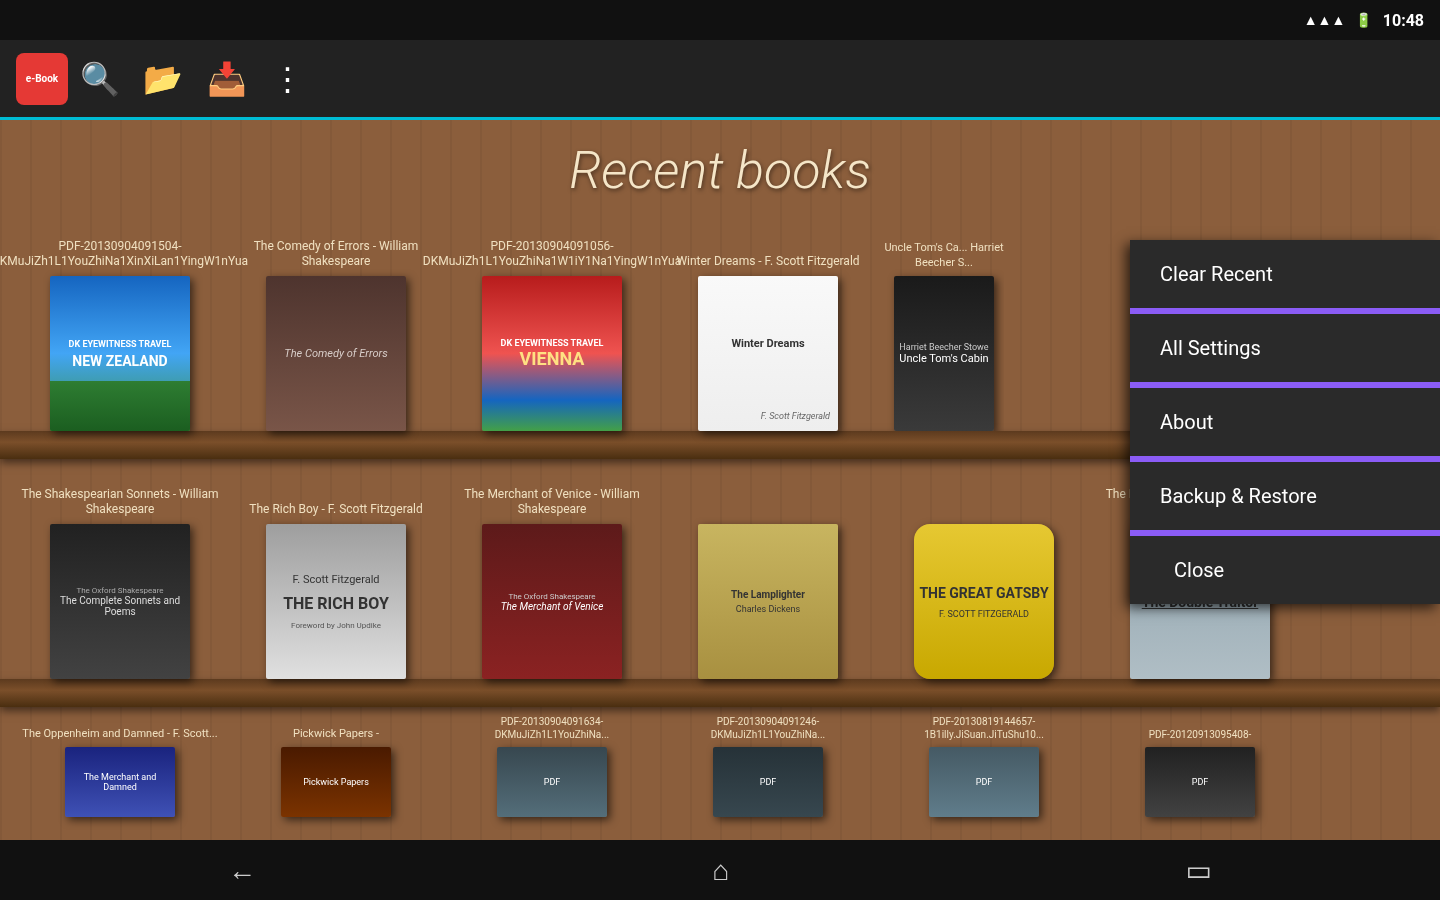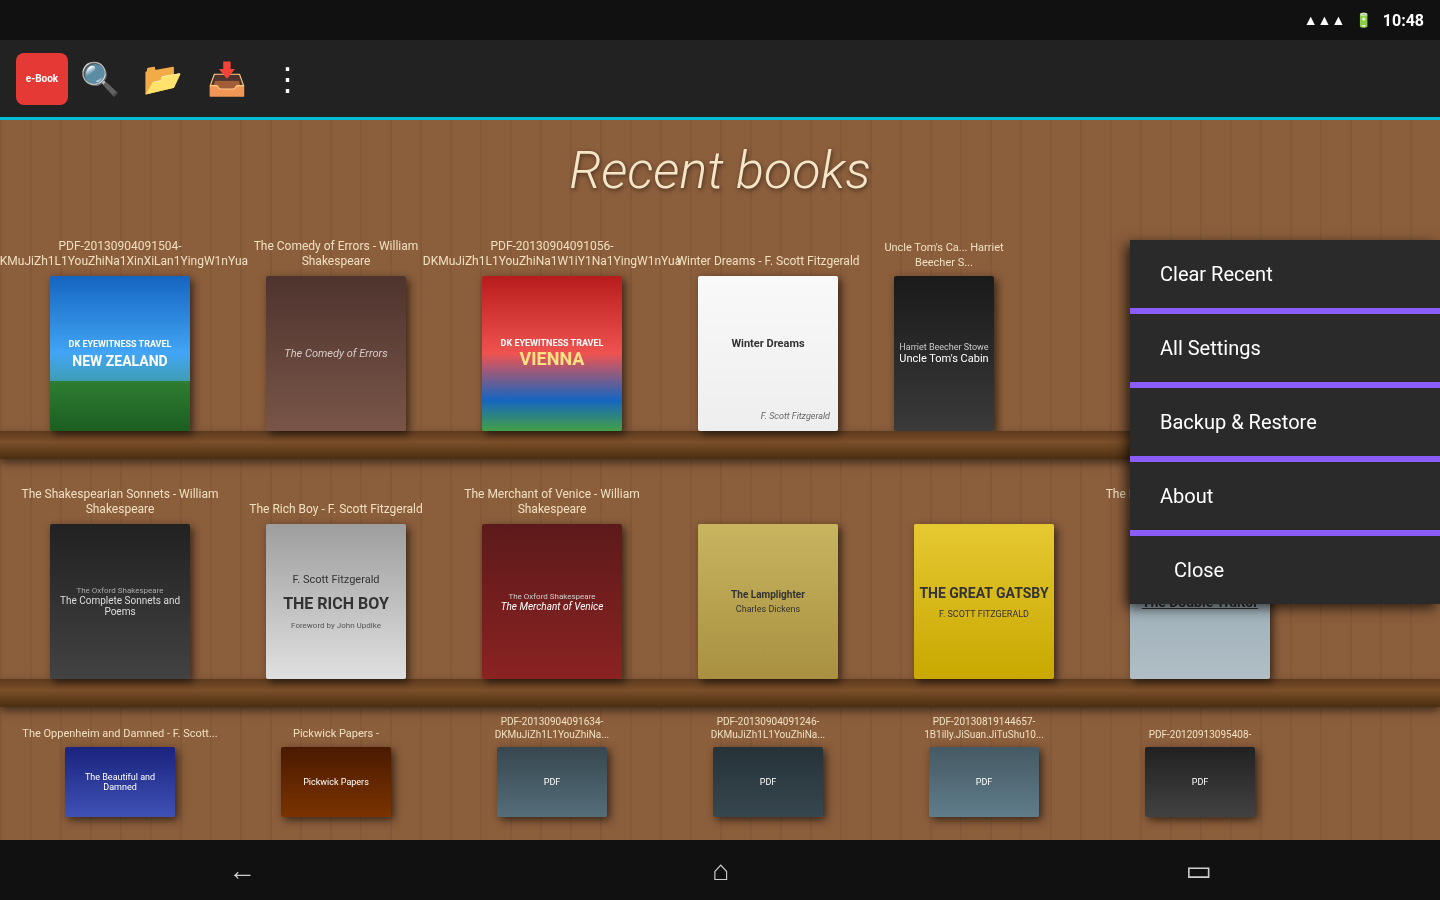--- a/index.html
+++ b/index.html
@@ -168,21 +168,21 @@
     
     .book-nz { background: linear-gradient(180deg, #1565C0 0%, #42A5F5 50%, #388E3C 100%); }
     .book-shakespeare { background: linear-gradient(180deg, #4E342E 0%, #795548 100%); }
     .book-vienna { background: linear-gradient(180deg, #B71C1C 0%, #EF5350 50%, #1565C0 80%, #43A047 100%); }
     .book-winter { background: linear-gradient(180deg, #F9F9F9 0%, #EEEEEE 100%); color: #333; }
     .book-uncle { background: linear-gradient(180deg, #1A1A1A 0%, #3A3A3A 100%); }
     .book-sonnets { background: linear-gradient(180deg, #212121 0%, #424242 100%); }
     .book-rich { background: linear-gradient(180deg, #9E9E9E 0%, #E0E0E0 100%); color: #333; }
     .book-venice { background: linear-gradient(180deg, #5D1A1A 0%, #8B2222 100%); }
     .book-lamplighter { background: linear-gradient(180deg, #C8B560 0%, #A89040 100%); color: #333; }
-    .book-gatsby { background: linear-gradient(180deg, #E6C832 0%, #C8A800 100%); color: #333; }
+    .book-gatsby { background: linear-gradient(180deg, #E6C832 0%, #C8A800 100%); color: #333; border-radius: 16px; }
     .book-traitor { background: linear-gradient(180deg, #90A4AE 0%, #B0BEC5 100%); color: #333; }
     .book-beautiful { background: linear-gradient(180deg, #1A237E 0%, #3F51B5 100%); }
     .book-pickwick { background: linear-gradient(180deg, #4A1A00 0%, #7B3300 100%); }
     .book-pdf1 { background: linear-gradient(180deg, #37474F 0%, #546E7A 100%); }
     .book-pdf2 { background: linear-gradient(180deg, #263238 0%, #37474F 100%); }
     .book-pdf3 { background: linear-gradient(180deg, #455A64 0%, #607D8B 100%); }
     .book-pdf4 { background: linear-gradient(180deg, #212121 0%, #424242 100%); }
 
     
     #bottom-nav {
@@ -374,21 +374,21 @@
     </div>
     <div class="shelf-board"></div>
   </div>
 
   <div class="shelf-row">
     <div class="shelf-books" style="height:110px; align-items:flex-end;">
 
       <div class="book-item">
         <div class="book-title-text" style="font-size:11px; height:30px;">The Oppenheim and Damned - F. Scott...</div>
         <div class="book-cover book-beautiful" style="height:70px; width:110px;">
-          <div class="book-cover-inner" style="font-size:9px;">The Beautiful and Damned</div>
+          <div class="book-cover-inner" style="font-size:9px;">The Merchant and Damned</div>
         </div>
       </div>
 
       <div class="book-item">
         <div class="book-title-text" style="font-size:11px; height:30px;">Pickwick Papers -</div>
         <div class="book-cover book-pickwick" style="height:70px; width:110px;">
           <div class="book-cover-inner" style="font-size:9px;">Pickwick Papers</div>
         </div>
       </div>
 
@@ -419,22 +419,22 @@
           <div class="book-cover-inner" style="font-size:9px;">PDF</div>
         </div>
       </div>
 
     </div>
   </div>
 
   <div id="dropdown-menu">
     <div class="menu-item">Clear Recent</div>
     <div class="menu-item">All Settings</div>
+    <div class="menu-item">About</div>
     <div class="menu-item">Backup &amp; Restore</div>
-    <div class="menu-item">About</div>
     <div class="menu-item">Close</div>
   </div>
 
 </div>
 
 <div id="bottom-nav">
   <span class="nav-btn">←</span>
   <span class="nav-btn">⌂</span>
   <span class="nav-btn">▭</span>
 </div>

